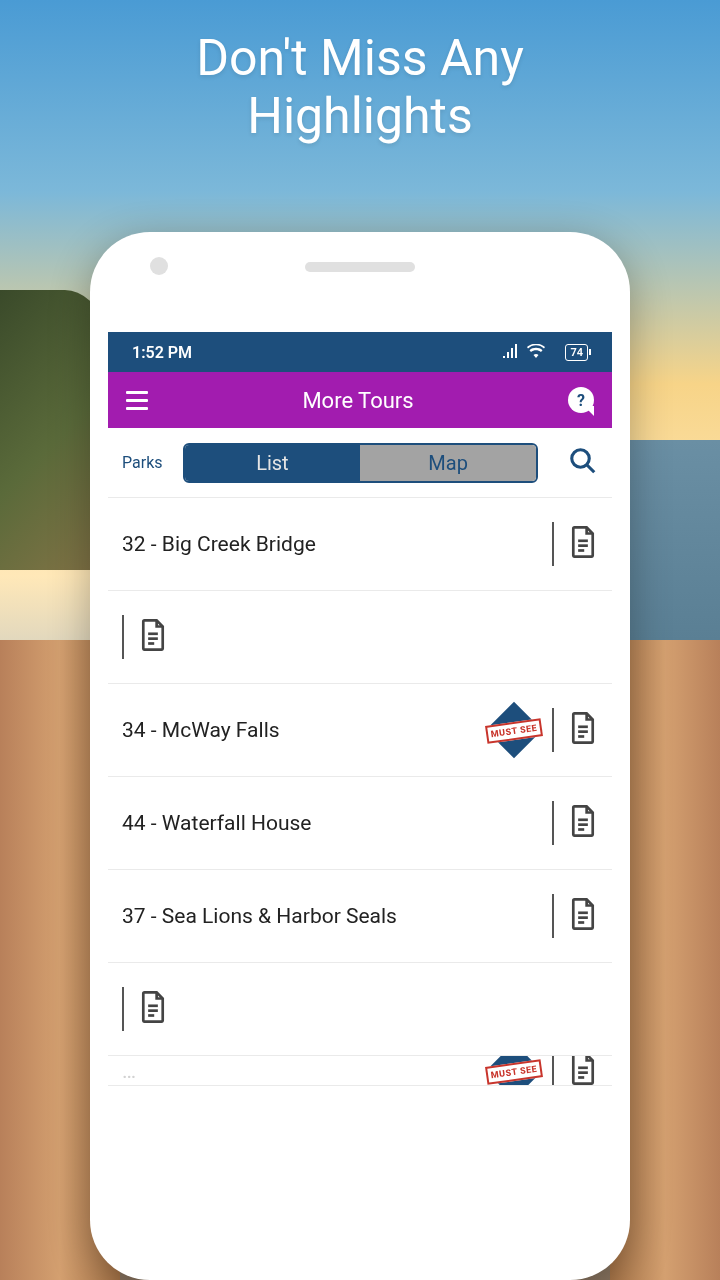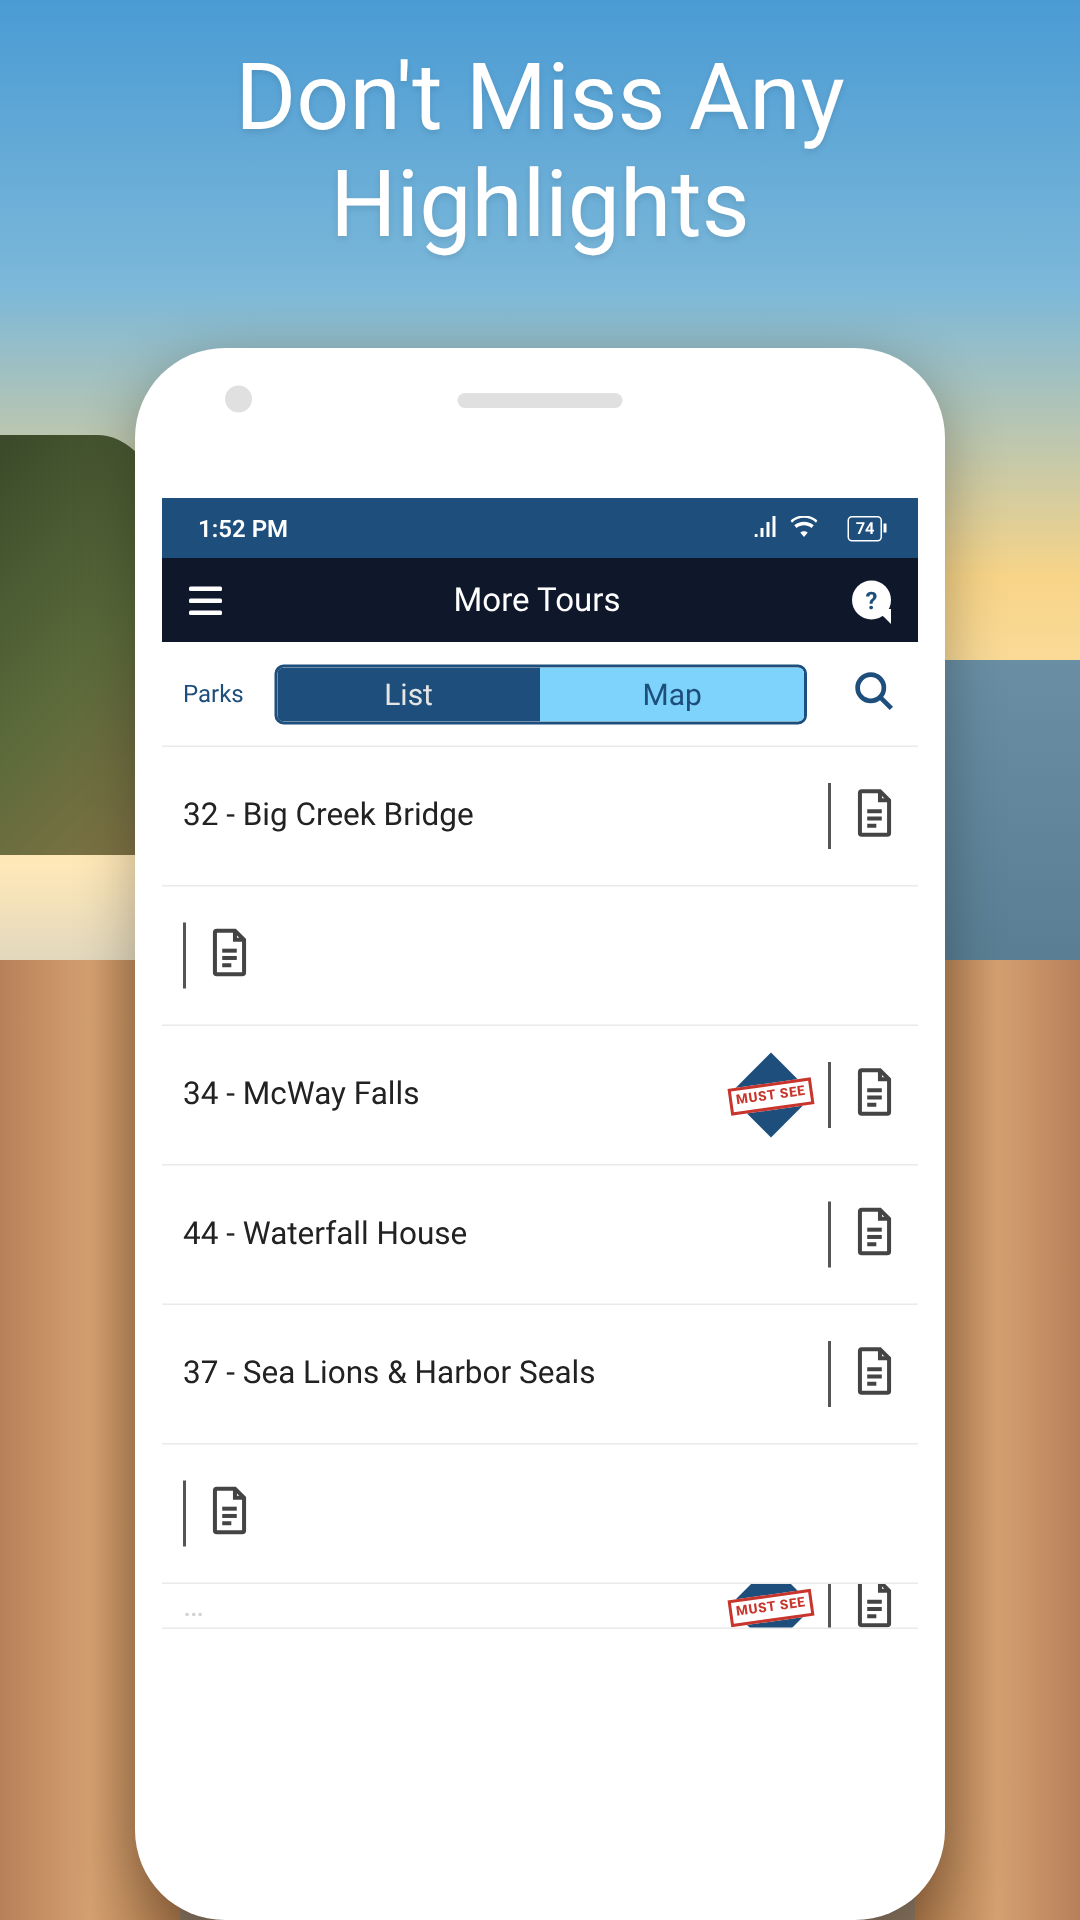--- a/index.html
+++ b/index.html
@@ -59,21 +59,21 @@
       height: 280px;
       background: linear-gradient(135deg, #3a4a2a 0%, #5a6a3a 50%, #8a7548 100%);
       border-radius: 0 50% 30% 0;
       z-index: 1;
     }
     .promo-title {
       position: relative;
       z-index: 2;
       color: white;
       text-align: center;
-      font-size: 62px;
+      font-size: 50px;
       font-weight: 400;
       padding-top: 30px;
       line-height: 1.15;
       text-shadow: 0 2px 4px rgba(0,0,0,0.1);
     }
     .phone {
       position: absolute;
       left: 50%;
       top: 232px;
       transform: translateX(-50%);
@@ -126,21 +126,21 @@
       font-size: 16px;
       font-weight: 600;
     }
     .status-right {
       display: flex;
       align-items: center;
       gap: 8px;
     }
     .app-bar {
       height: 56px;
-      background: #0f172a;
+      background: #a21caf;
       color: white;
       display: flex;
       align-items: center;
       justify-content: space-between;
       padding: 0 18px;
     }
     .hamburger {
       display: flex;
       flex-direction: column;
       gap: 5px;
@@ -195,21 +195,21 @@
       border-radius: 6px;
       overflow: hidden;
       flex: 1;
       margin-right: 10px;
     }
     .toggle-btn {
       flex: 1;
       padding: 6px 0;
       text-align: center;
       font-size: 20px;
-      background: #7dd3fc;
+      background: #a3a3a3;
       color: #1d4e7c;
       cursor: pointer;
     }
     .toggle-btn.active {
       background: #1d4e7c;
       color: #e5e5e5;
     }
     .search-icon svg {
       width: 30px;
       height: 30px;

